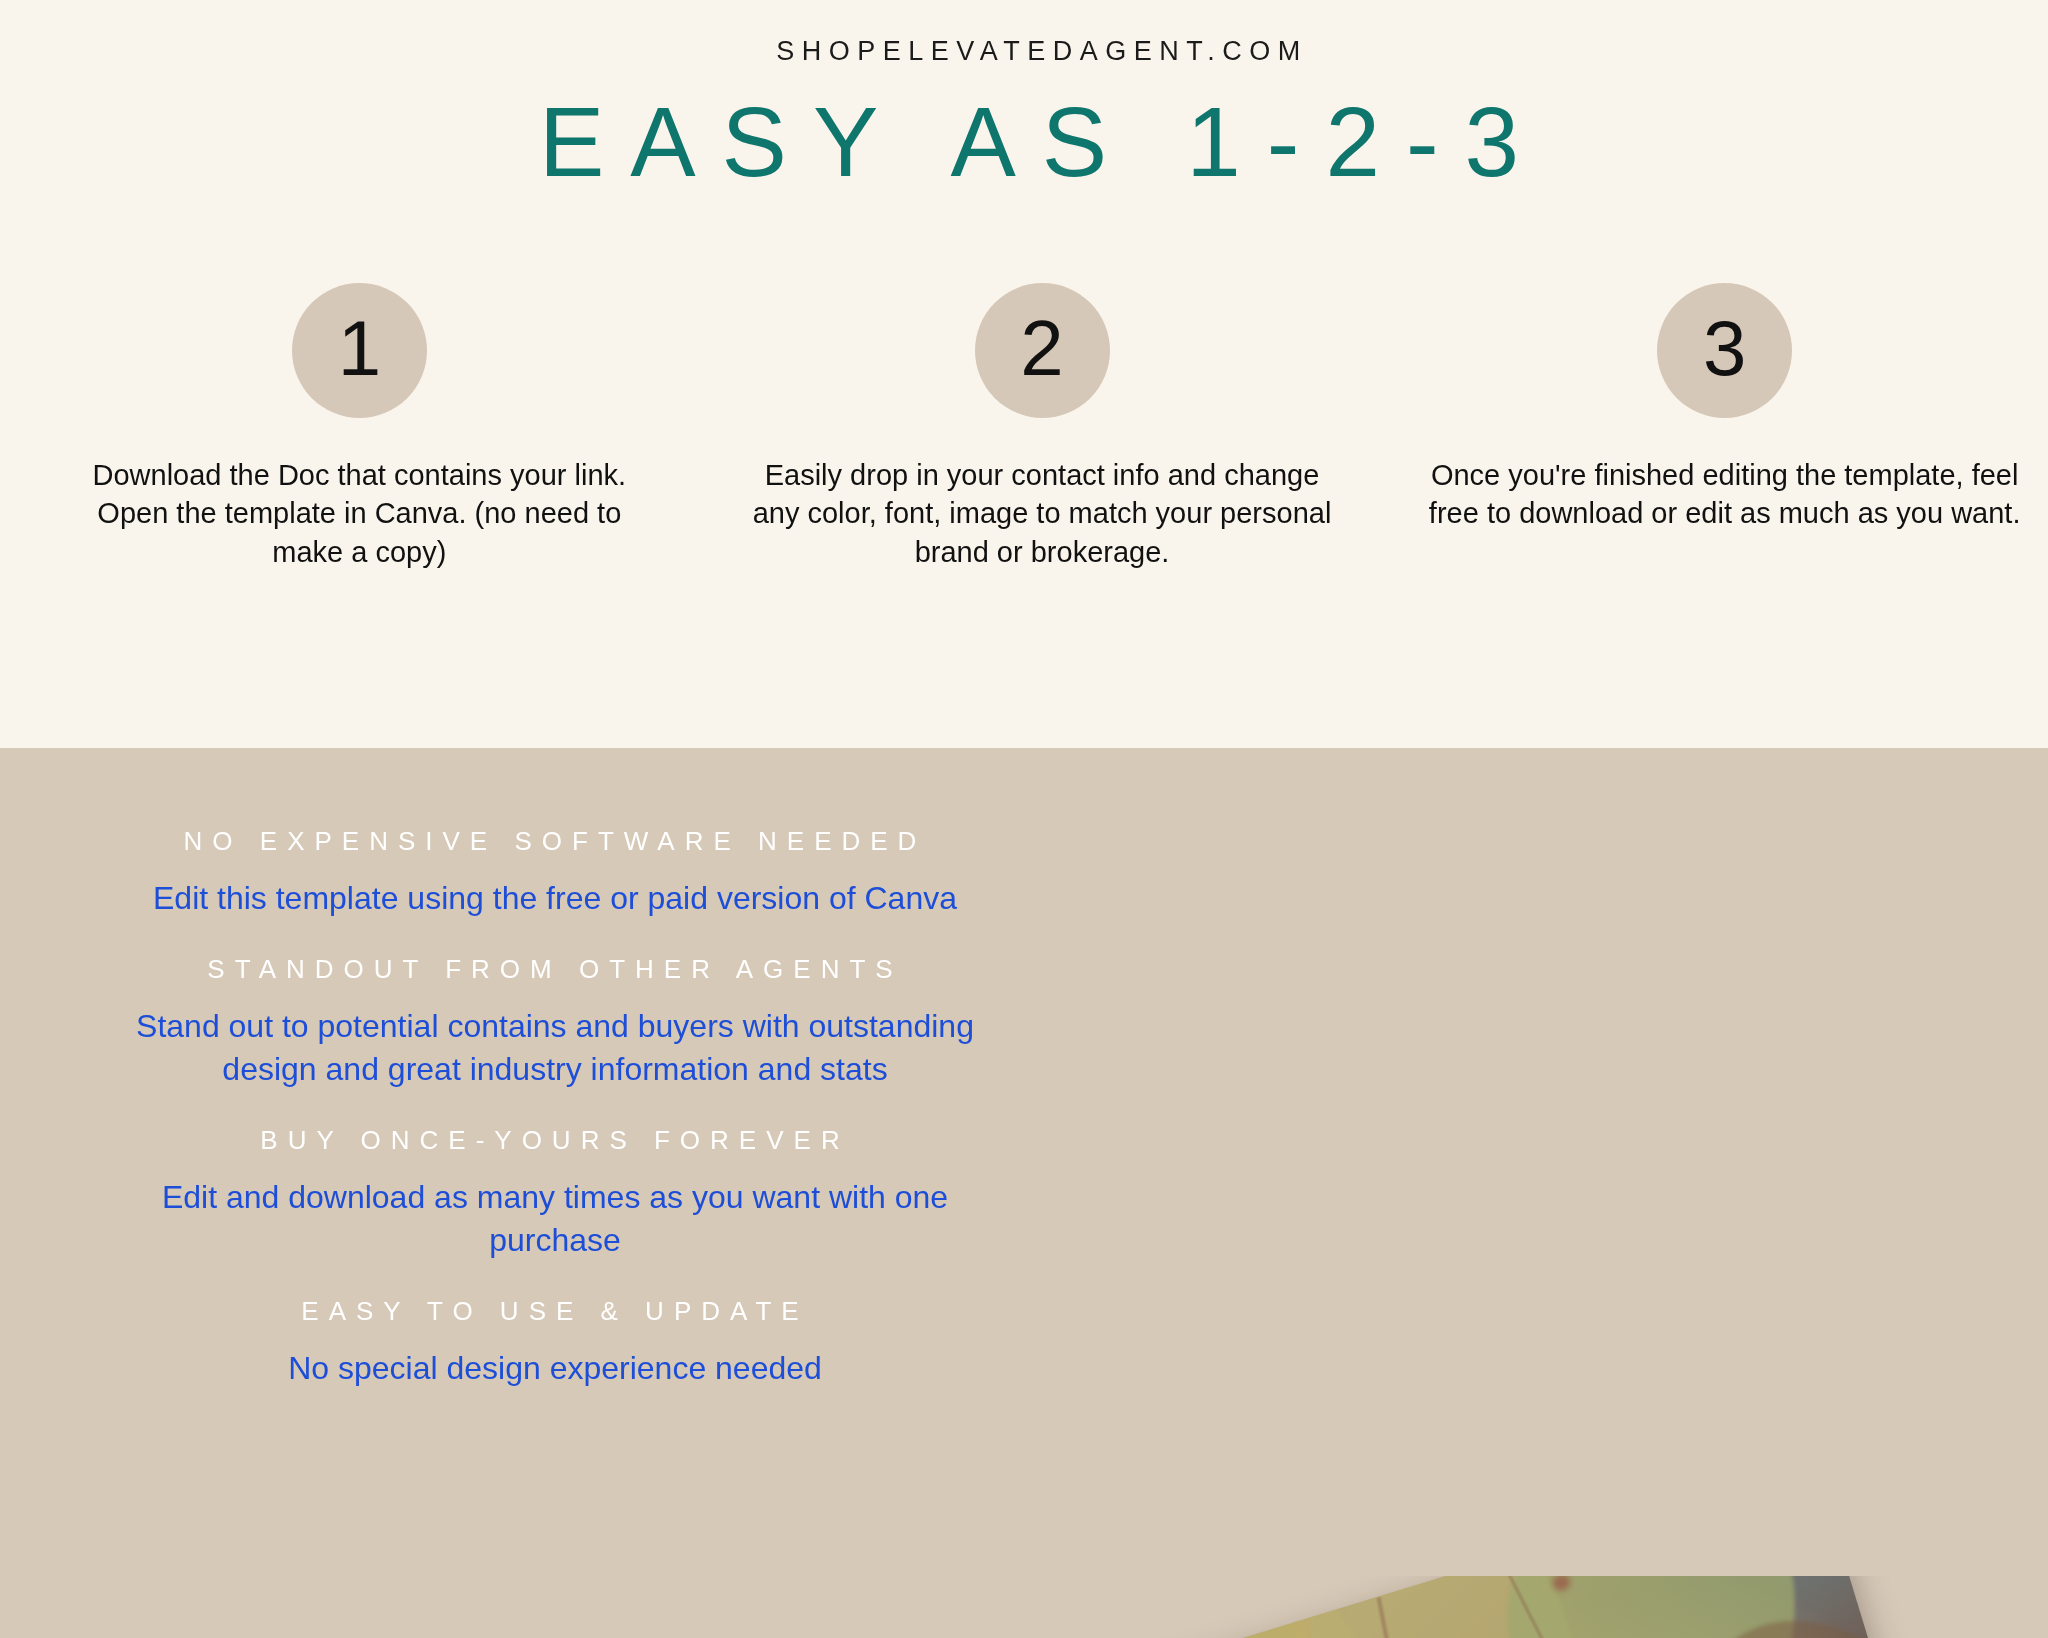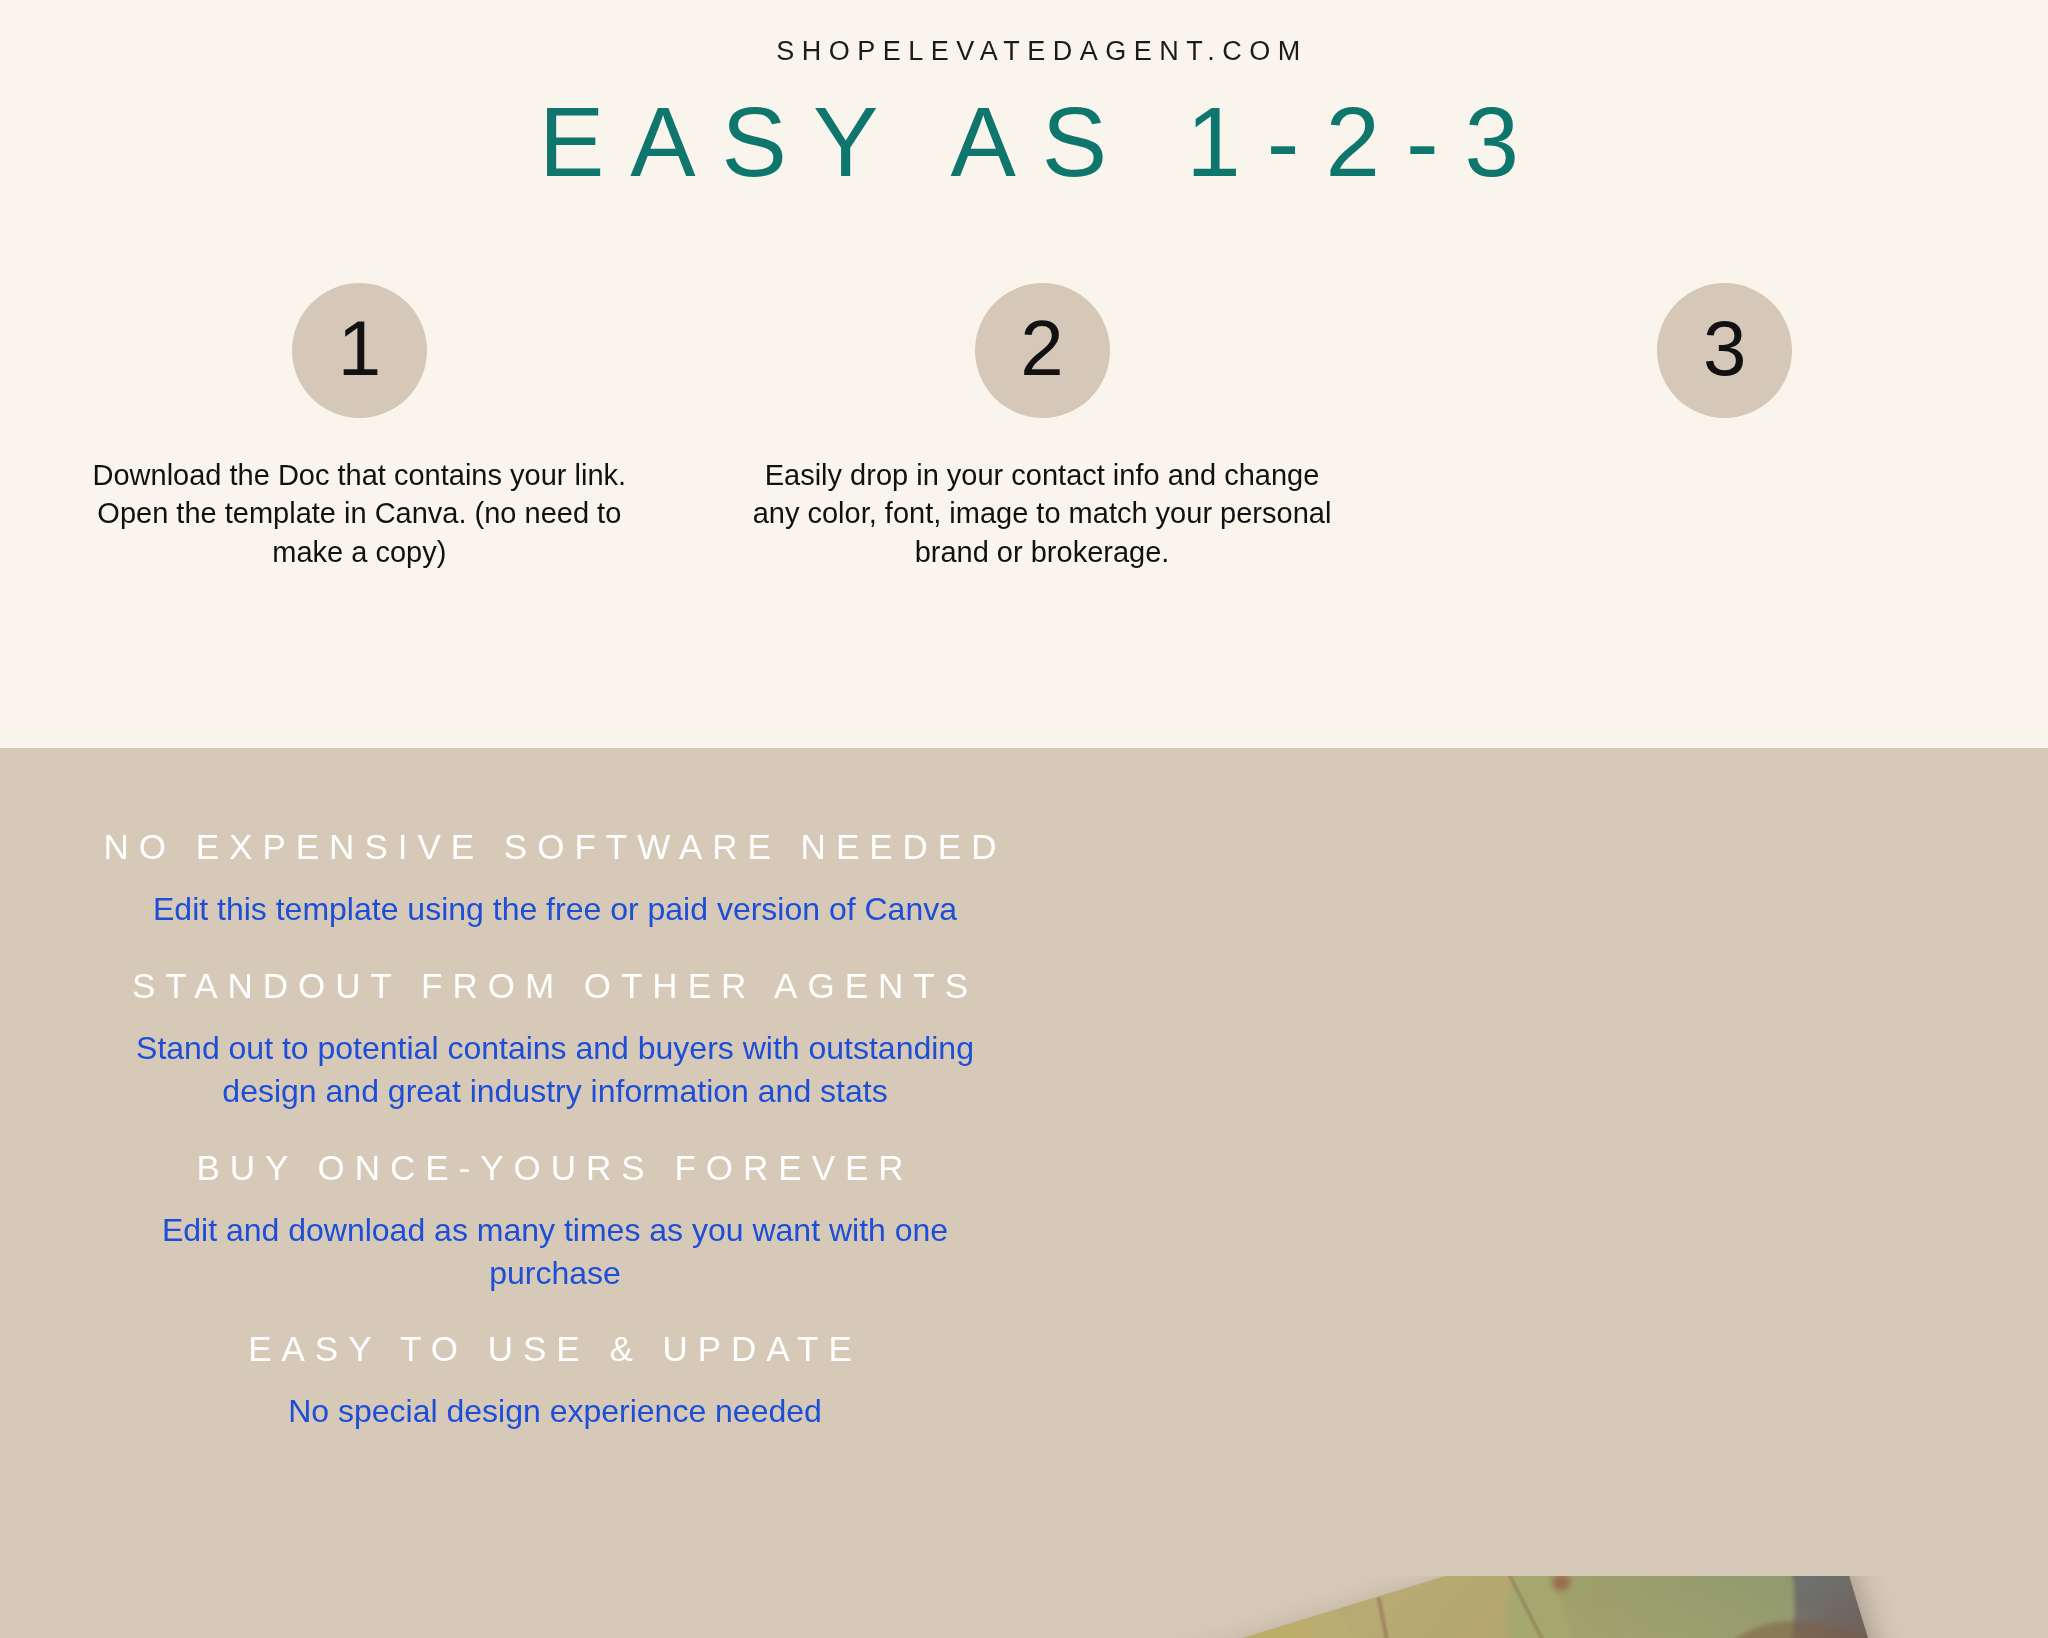--- a/index.html
+++ b/index.html
@@ -103,21 +103,21 @@
     width: 1110px;
     padding-top: 78px;
     box-sizing: border-box;
   }
   .feature {
     margin-bottom: 34px;
   }
   .feature-heading {
     text-align: center;
     color: #ffffff;
-    font-size: 35px;
+    font-size: 26px;
     letter-spacing: 10px;
     font-weight: 400;
     line-height: 1.2;
   }
   .feature-body {
     margin-top: 20px;
     text-align: center;
     color: #1d4ed8;
     font-size: 32px;
     line-height: 1.34;
@@ -214,20 +214,21 @@
         <div class="step-text">Download the Doc that contains your link. Open the template in Canva. (no need to make a copy)</div>
       </div>
 
       <div class="step">
         <div class="step-circle">2</div>
         <div class="step-text">Easily drop in your contact info and change any color, font, image to match your personal brand or brokerage.</div>
       </div>
 
       <div class="step">
         <div class="step-circle">3</div>
+        <div class="step-text">Once you're finished editing the template, feel free to download or edit as much as you want.</div>
       </div>
 
     </div>
   </div>
 
   <div class="bottom-section">
 
     <div class="features">
 
       <div class="feature">

